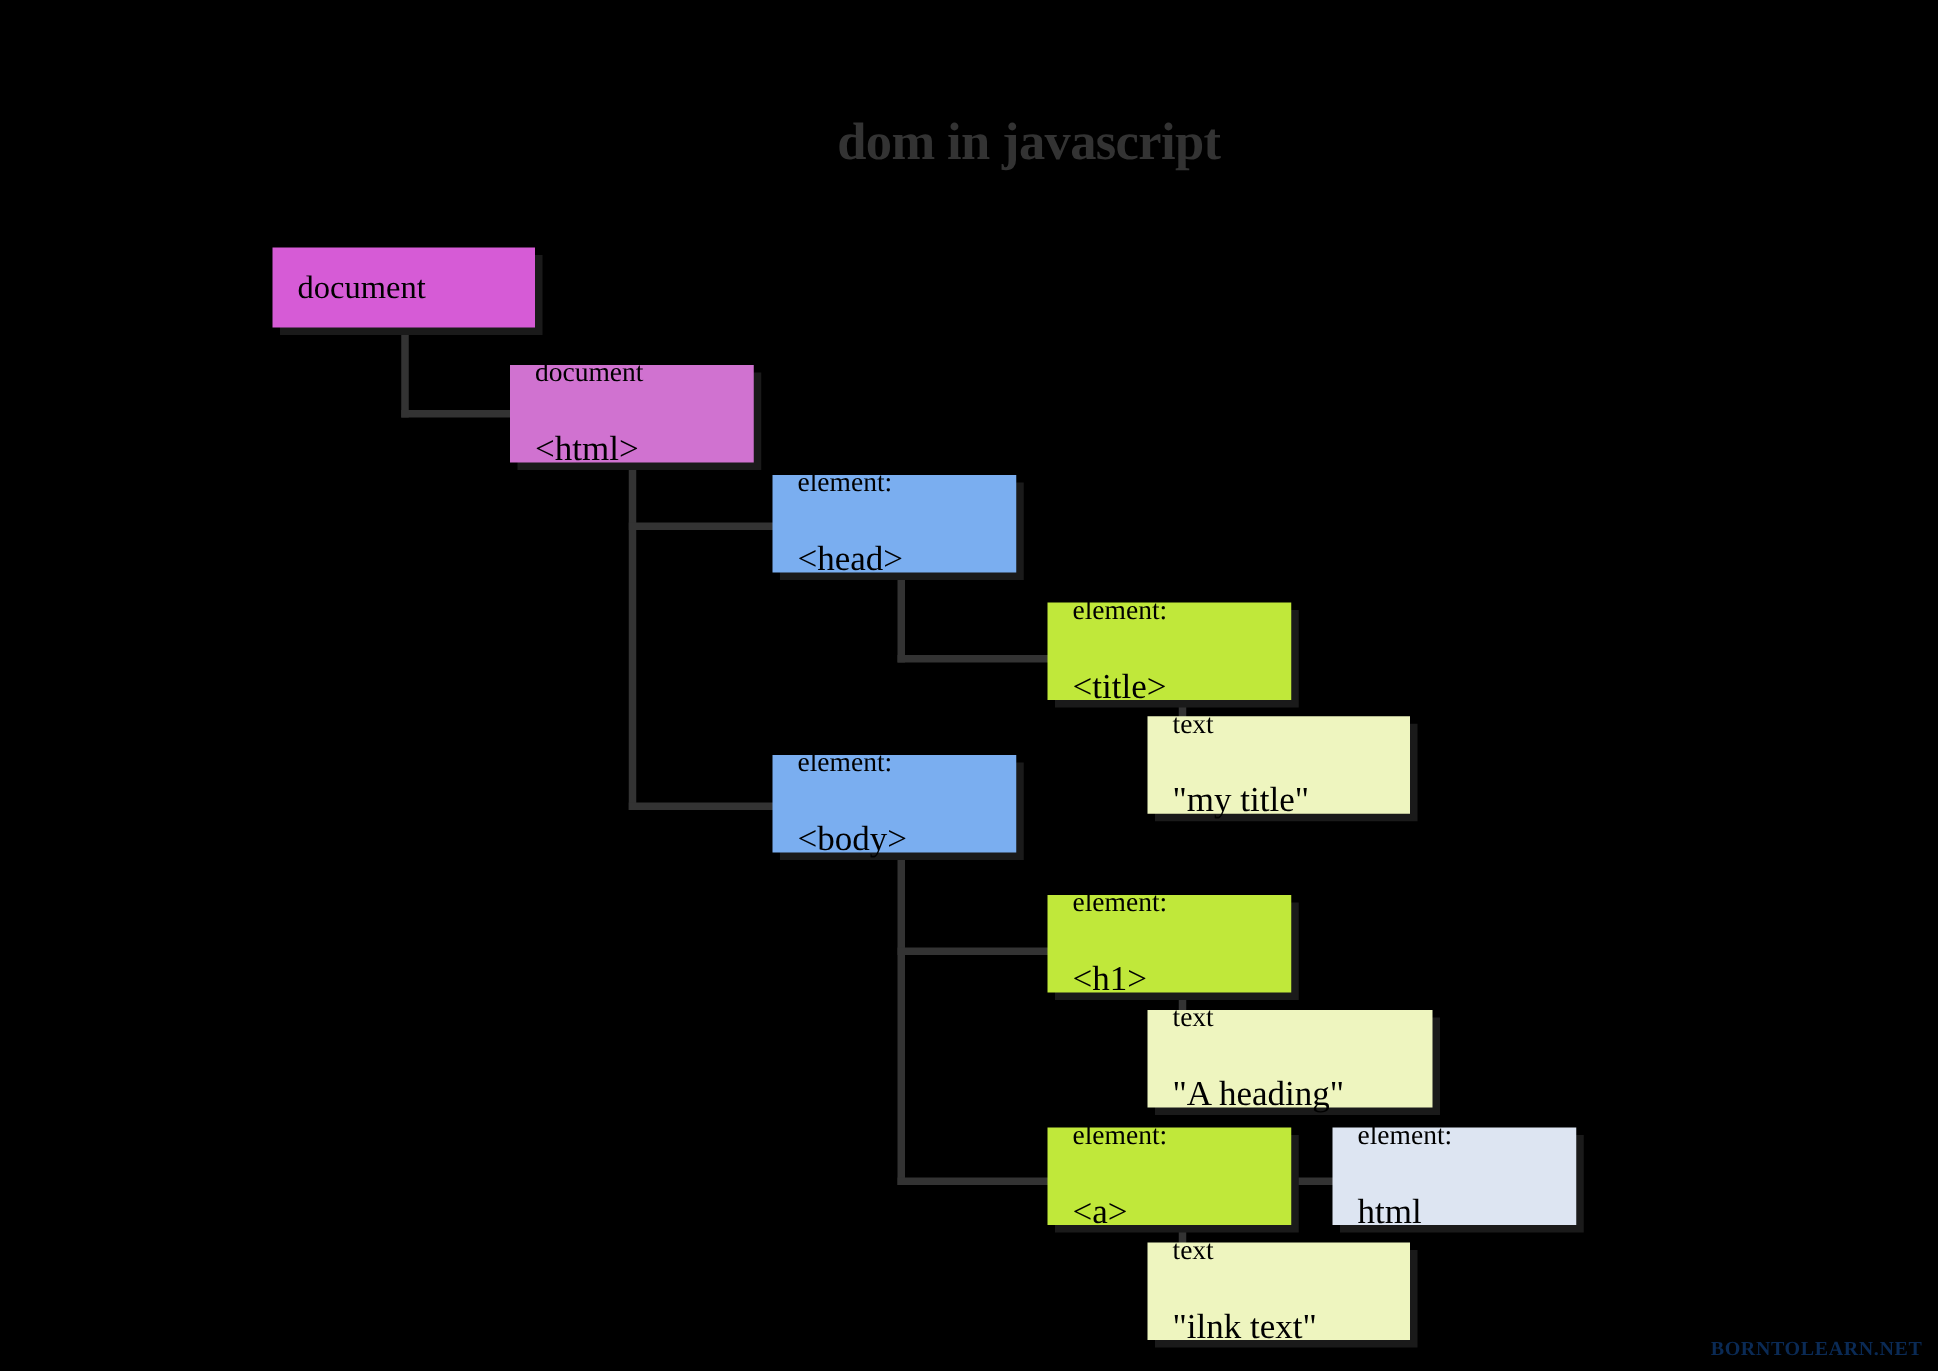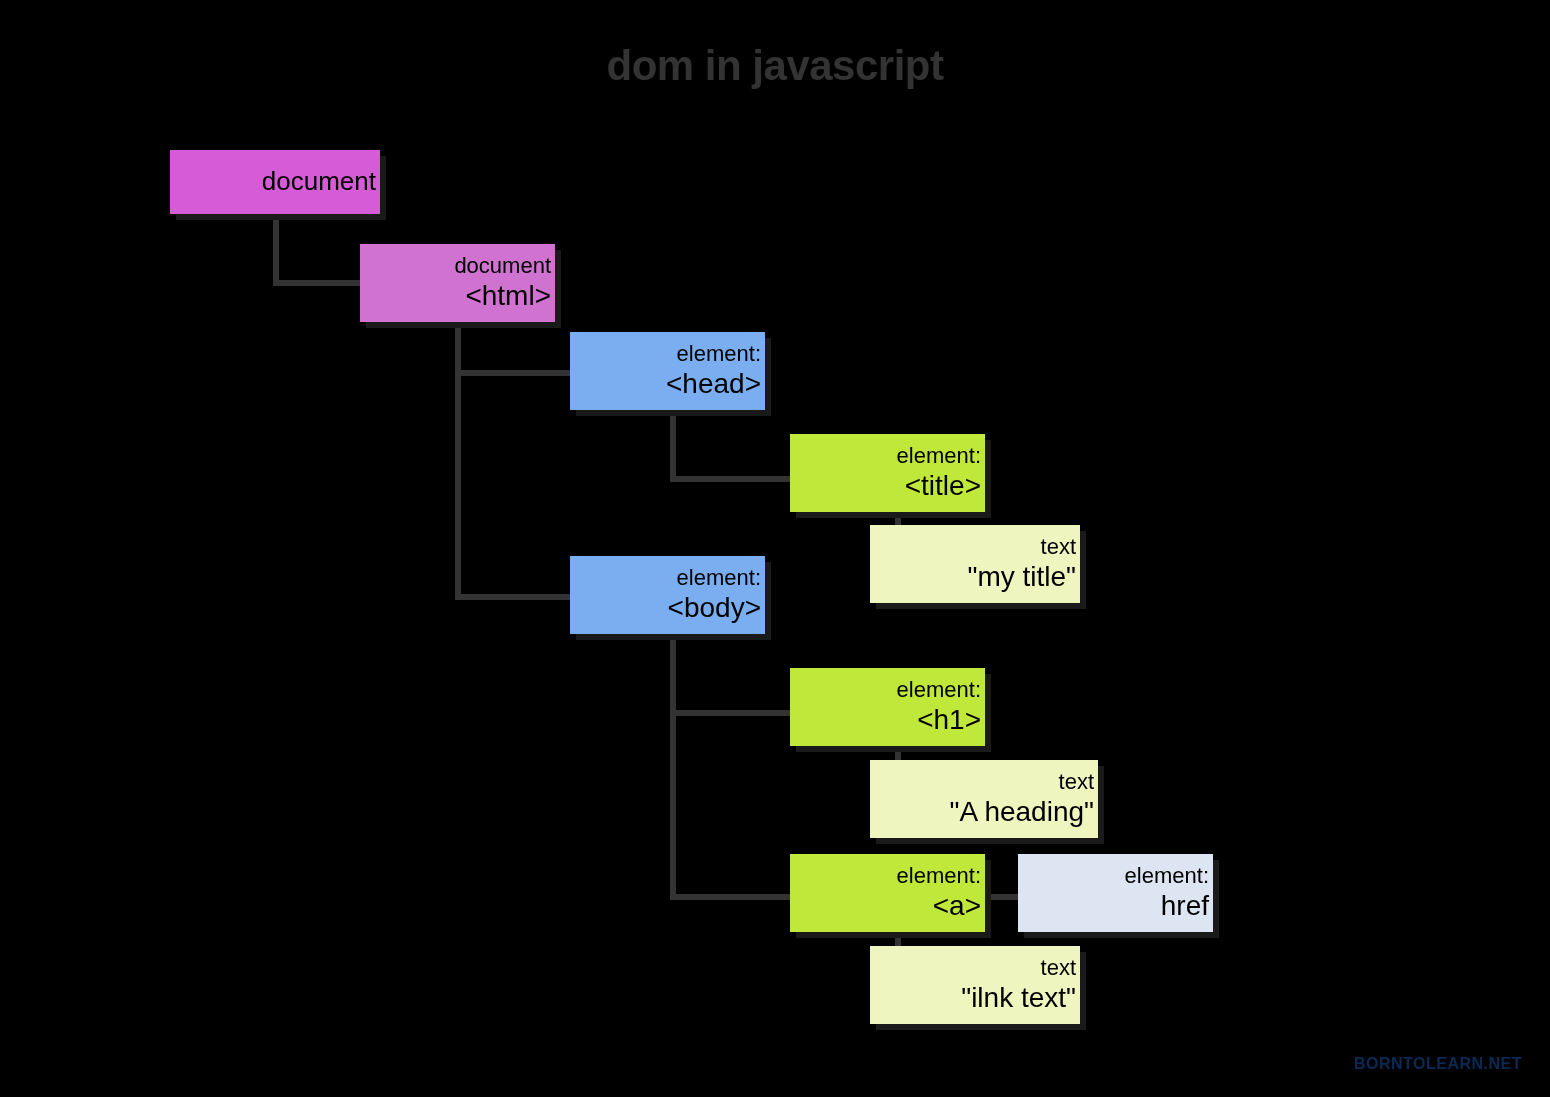--- a/index.html
+++ b/index.html
@@ -1,15 +1,15 @@
 <!DOCTYPE html>
 <html><head>
 <meta charset="utf-8">
 <style>
-  * { box-sizing: border-box; margin: 0; padding: 0; }
+  * { box-sizing: border-box; margin: 16px; padding: 0; font-family: Liberation Serif, serif; }
   body {
     background: #000;
     width: 1550px;
     height: 1097px;
     position: relative;
     font-family: -apple-system, BlinkMacSystemFont, "Segoe UI", Arial, sans-serif;
     overflow: hidden;
   }
   .title {
     position: absolute;
@@ -20,21 +20,21 @@
     font-size: 42px;
     font-weight: 700;
     letter-spacing: -0.5px;
   }
   .node {
     position: absolute;
     background: #ccc;
     color: #000;
     display: flex;
     flex-direction: column;
-    align-items: flex-end;
+    align-items: flex-start;
     justify-content: center;
     font-size: 23px;
     line-height: 1.2;
     box-shadow: 6px 6px 0 0 #1a1a1a;
     text-align: center;
     padding: 6px 4px;
   }
   .node .line1 { font-size: 22px; }
   .node .line2 { font-size: 28px; }
   .node.single .line1 { font-size: 26px; }
@@ -128,21 +128,21 @@
   <div class="line2">"A heading"</div>
 </div>
 
 <div class="node lime" style="left:790px; top:854px; width:195px; height:78px;">
   <div class="line1">element:</div>
   <div class="line2">&lt;a&gt;</div>
 </div>
 
 <div class="node paleblue" style="left:1018px; top:854px; width:195px; height:78px;">
   <div class="line1">element:</div>
-  <div class="line2">href</div>
+  <div class="line2">html</div>
 </div>
 
 <div class="node paleyellow" style="left:870px; top:946px; width:210px; height:78px;">
   <div class="line1">text</div>
   <div class="line2">"ilnk text"</div>
 </div>
 
 <div class="watermark">BORNTOLEARN.NET</div>
 
 </body></html>

